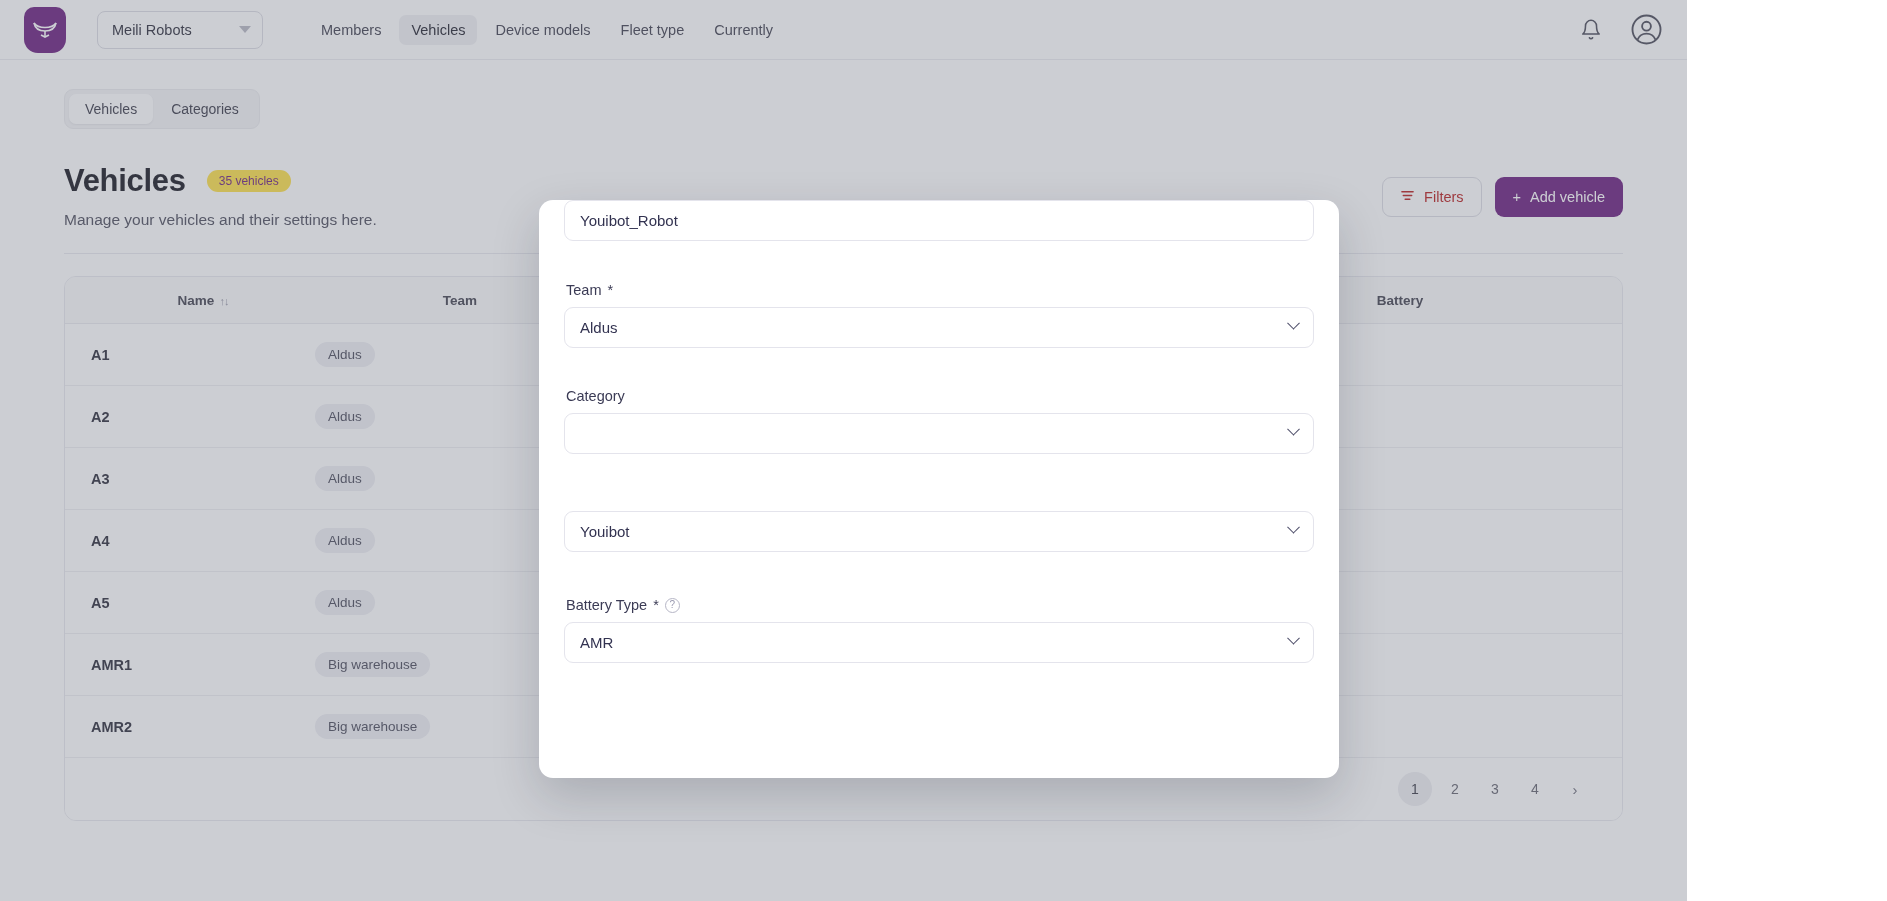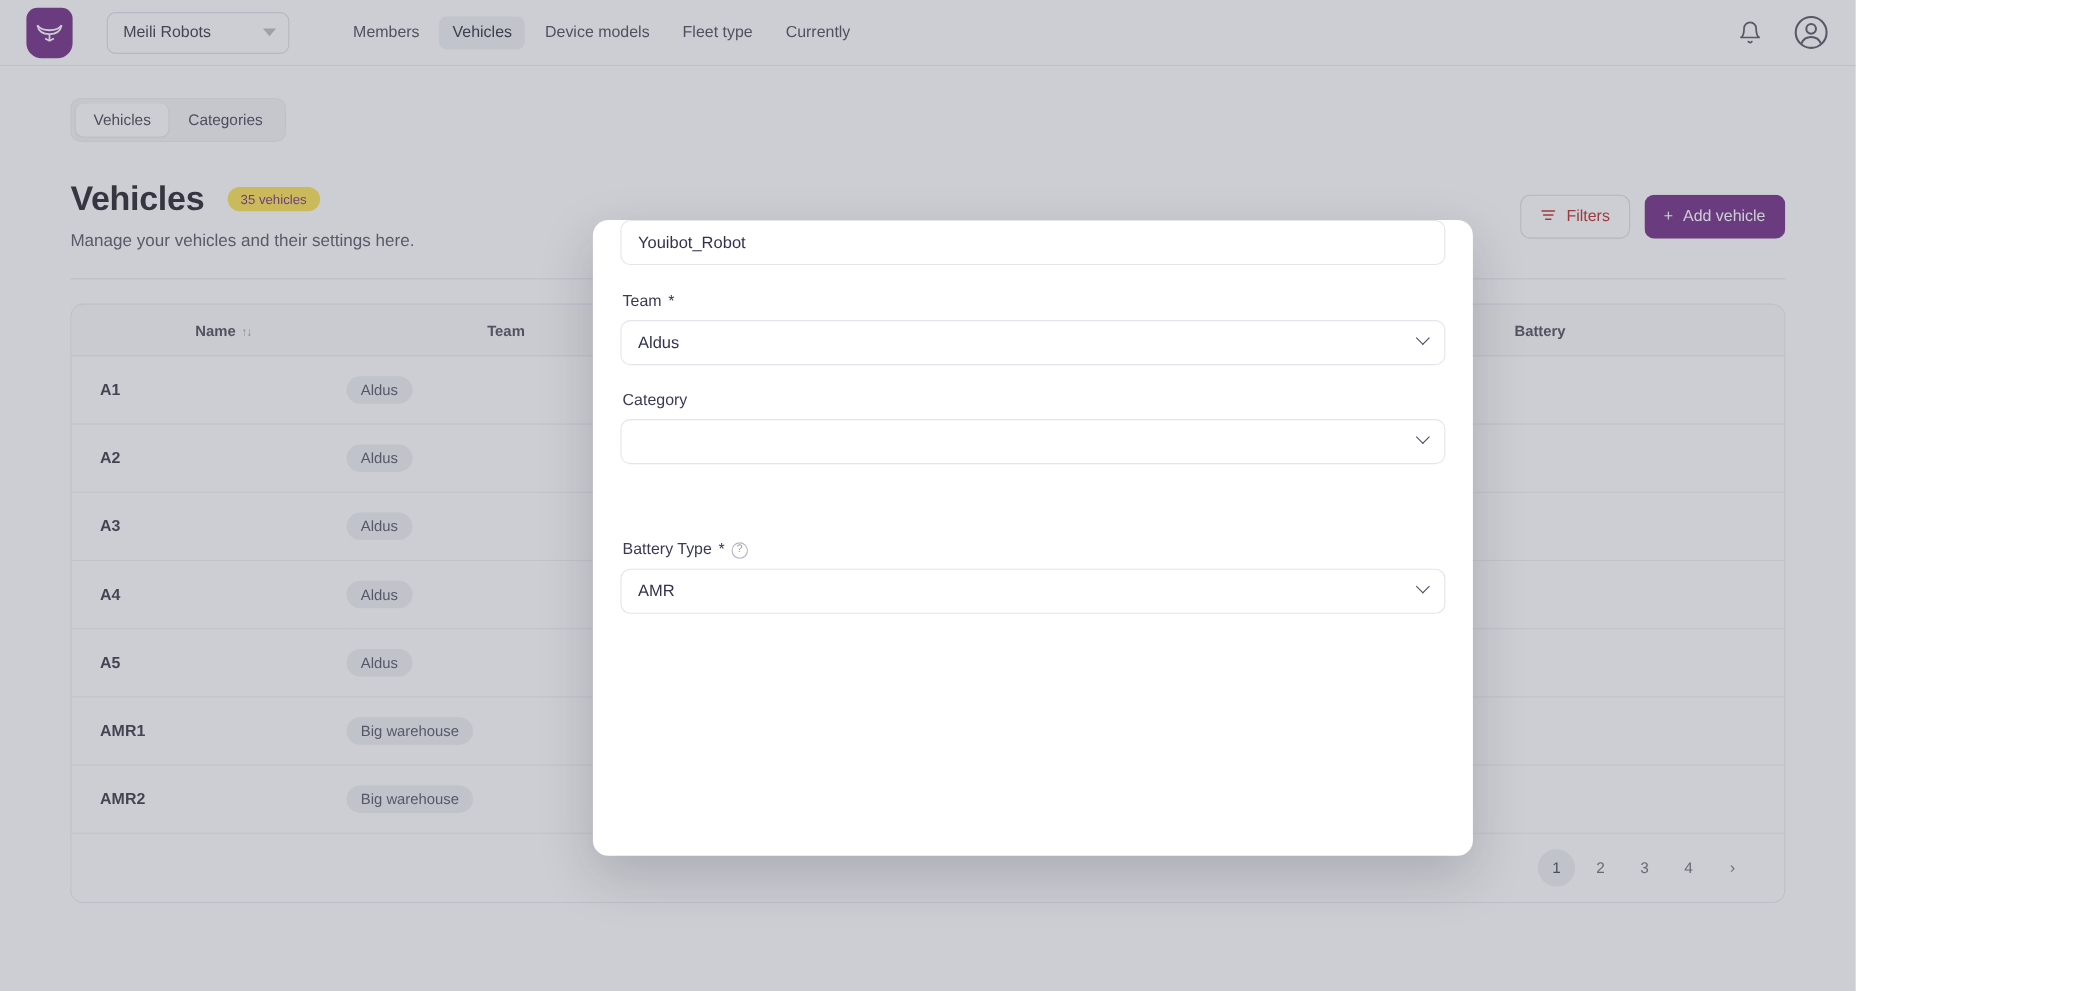--- a/index.html
+++ b/index.html
@@ -164,21 +164,21 @@
     position: absolute; z-index: 100;
     left: 539px; top: 200px;
     width: 800px; height: 578px;
     background: #fff;
     border-radius: 14px;
     box-shadow: 0 18px 48px rgba(16,24,40,.18);
     overflow: hidden;
     padding: 0 25px;
   }
   .modal-scroll { height: 100%; }
-  .field { margin-bottom: 0; }
+  .field { margin-bottom: 16px; }
   .f-label {
     font-size: 14.5px; color: #3b3b55;
     margin: 0 0 9px 2px;
     display: flex; align-items: center; gap: 6px;
   }
   .req { color: #3b3b55; }
   .help-circle {
     display:inline-flex; align-items:center; justify-content:center;
     width: 15px; height: 15px; border-radius: 50%;
     border: 1.2px solid #b6b6c6; color: #9a9ab0;
@@ -510,20 +510,24 @@
           <span class="chev"></span>
         </div>
       </div>
 
       <div class="sp-24"></div>
 
 
       <div class="sp-17"></div>
 
       <div class="field">
+        <div class="ctrl select">
+          <span>Youibot</span>
+          <span class="chev"></span>
+        </div>
       </div>
 
       <div class="sp-29"></div>
 
       <div class="field">
         <div class="f-label">
           <span>Battery Type</span>
           <span class="req">*</span>
           <span class="help-circle">?</span>
         </div>

